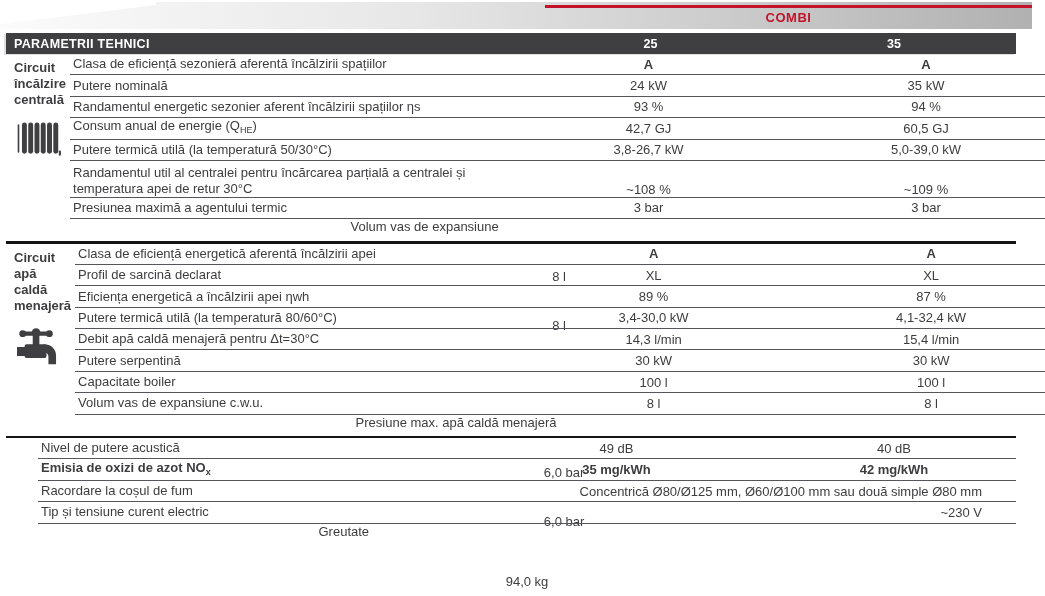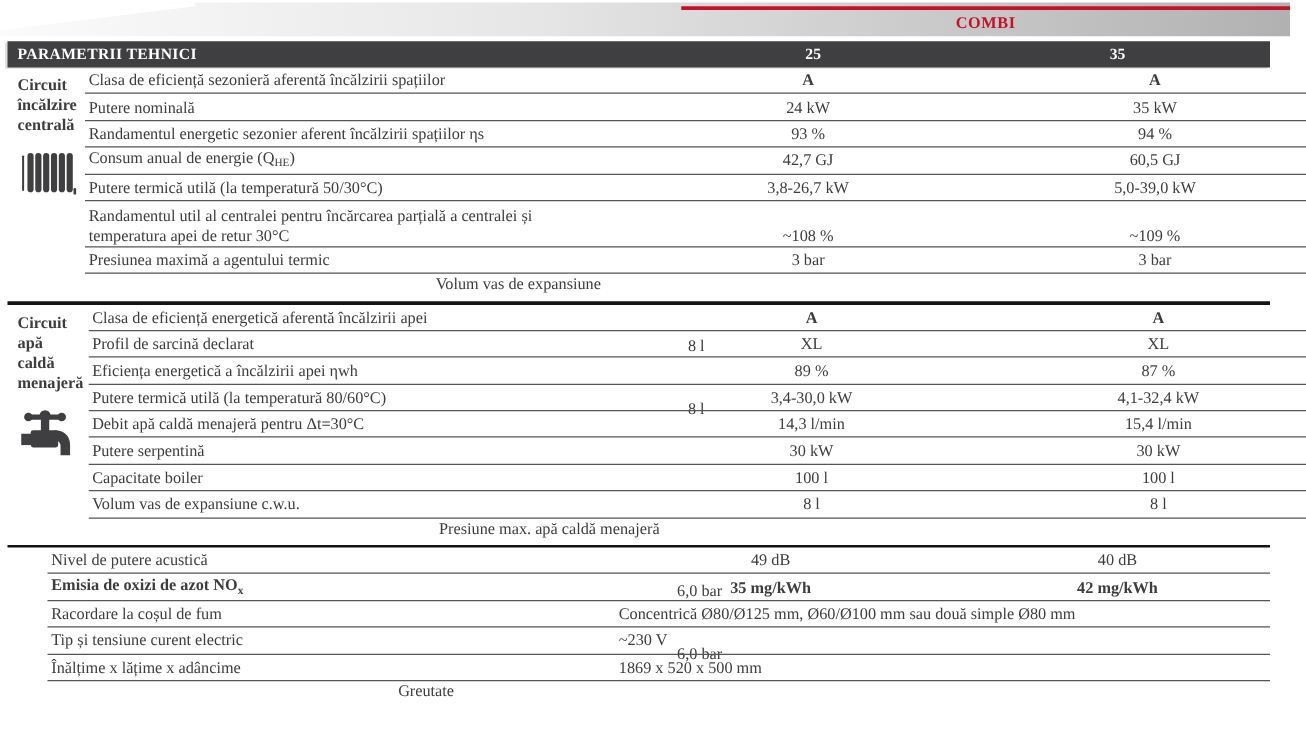--- a/index.html
+++ b/index.html
@@ -4,21 +4,21 @@
 <style>
   :root{
     --red:#c3132a;
     --dark:#3f3f41;
     --text:#3d3d3f;
     --line:#55555a;
   }
   html,body{margin:0;padding:0;background:#fff;}
   .page{
     position:relative;width:1045px;height:596px;background:#fff;
-    font-family:Liberation Serif, serif;color:var(--text);overflow:hidden;
+    font-family:Liberation Sans, sans-serif;color:var(--text);overflow:hidden;
   }
   .band{
     position:absolute;left:0;top:2px;width:1032px;height:27px;
     background:linear-gradient(to right,#fbfbfb 0%,#e7e7e7 40%,#b1b1b1 100%);
     overflow:hidden;
   }
   .band::before{
     content:"";position:absolute;left:-25px;top:-20px;width:180px;height:34px;
     background:#fff;transform:rotate(-7deg);
   }
@@ -47,21 +47,21 @@
     display:flex;height:21.4px;border-bottom:1px solid var(--line);
     align-items:center;font-size:13px;box-sizing:border-box;gap:34px;
   }
   .row.tall{height:36.8px;align-items:flex-end;}
   .row.tall .desc{padding-top:2px;}
   .row.tall .val{padding-top:3px;}
   .section .row:last-child{border-bottom:none;flex-direction:column;}
   .desc{width:423px;box-sizing:border-box;padding-left:3px;padding-right:8px;line-height:16px;}
   .val{width:243px;text-align:center;}
   .val.last{width:244px;}
-  .valspan{width:487px;text-align:left;}
+  .valspan{width:487px;text-align:right;}
   .bold{font-weight:bold;}
   .sub{font-size:9px;vertical-align:-3px;}
 </style>
 </head>
 <body>
 
 <div class="page">
 
   <div class="band"></div>
   <div class="redline"></div>
@@ -219,24 +219,20 @@
         </div>
         <div class="row">
           <div class="desc"><span>Racordare la coșul de fum</span></div>
           <div class="valspan">Concentrică Ø80/Ø125 mm, Ø60/Ø100 mm sau două simple Ø80 mm</div>
         </div>
         <div class="row">
           <div class="desc"><span>Tip și tensiune curent electric</span></div>
           <div class="valspan">~230 V</div>
         </div>
         <div class="row">
-          <div class="desc"><span>Înălțime x lățime x adâncime</span></div>
-          <div class="valspan">1869 x 520 x 500 mm</div>
-        </div>
-        <div class="row">
           <div class="desc"><span>Greutate</span></div>
           <div class="val">94,0 kg</div>
           <div class="val last">98,0 kg</div>
         </div>
       </div>
     </div>
 
   </div>
 </div>
 

